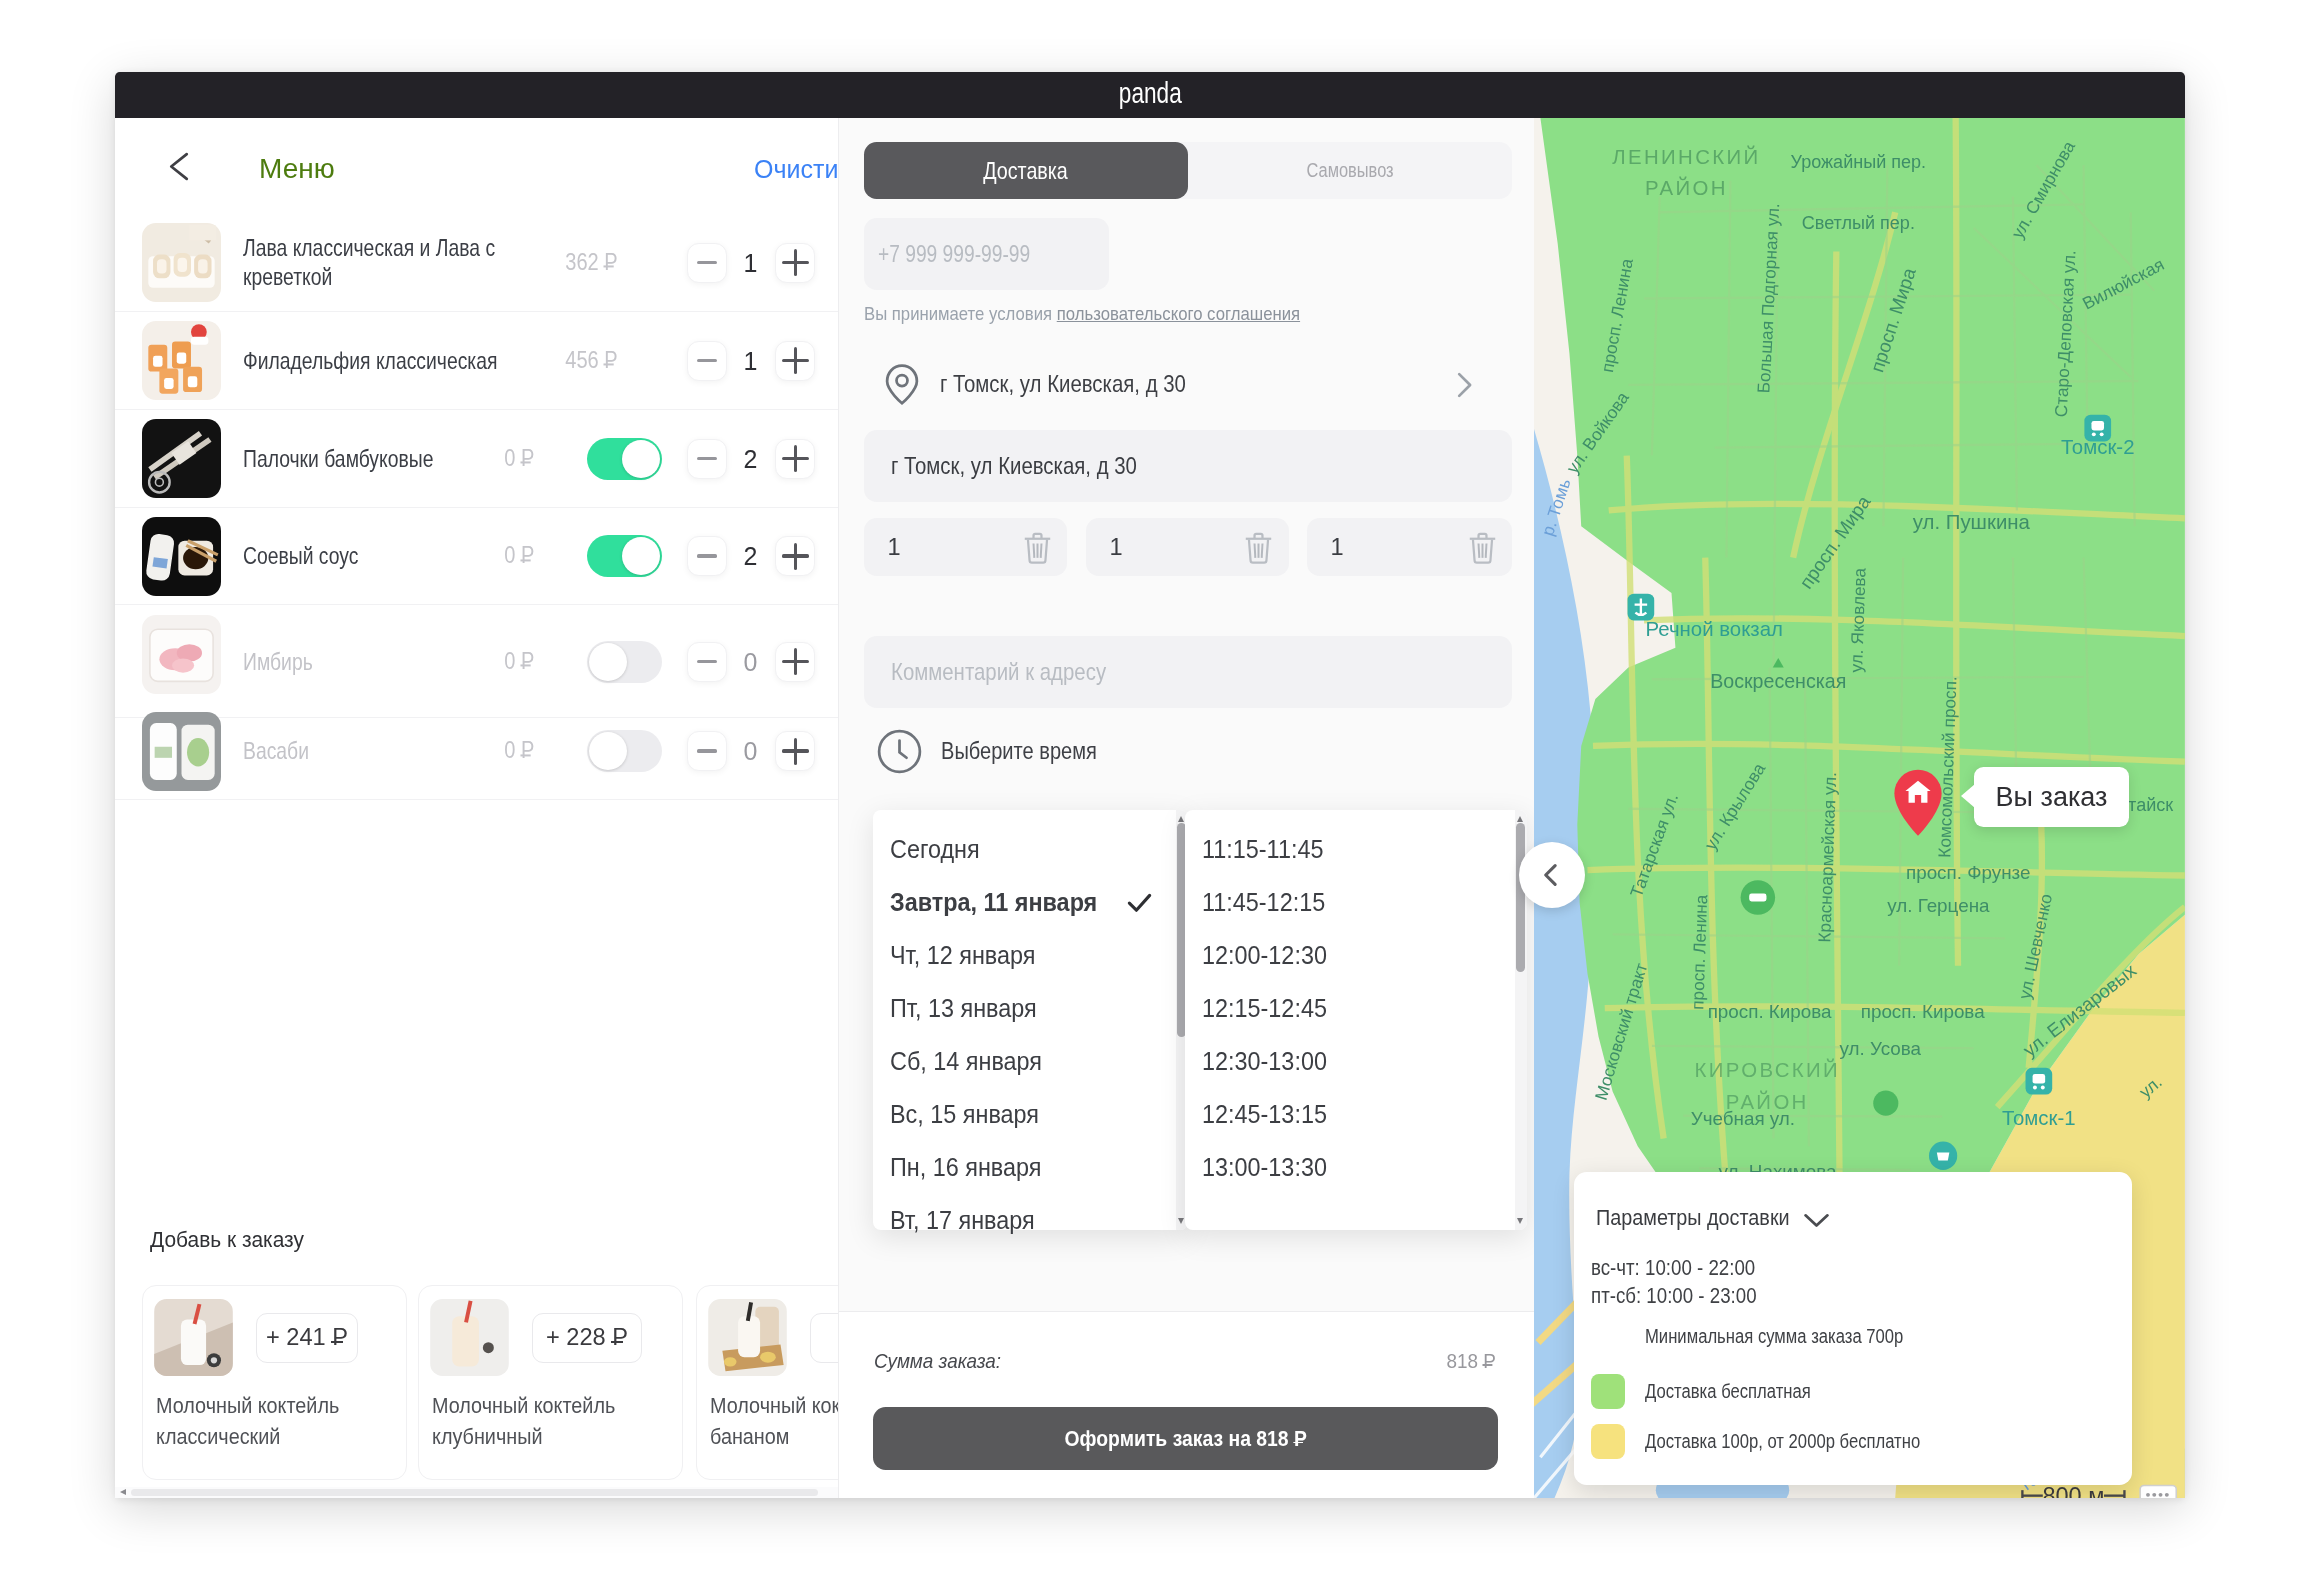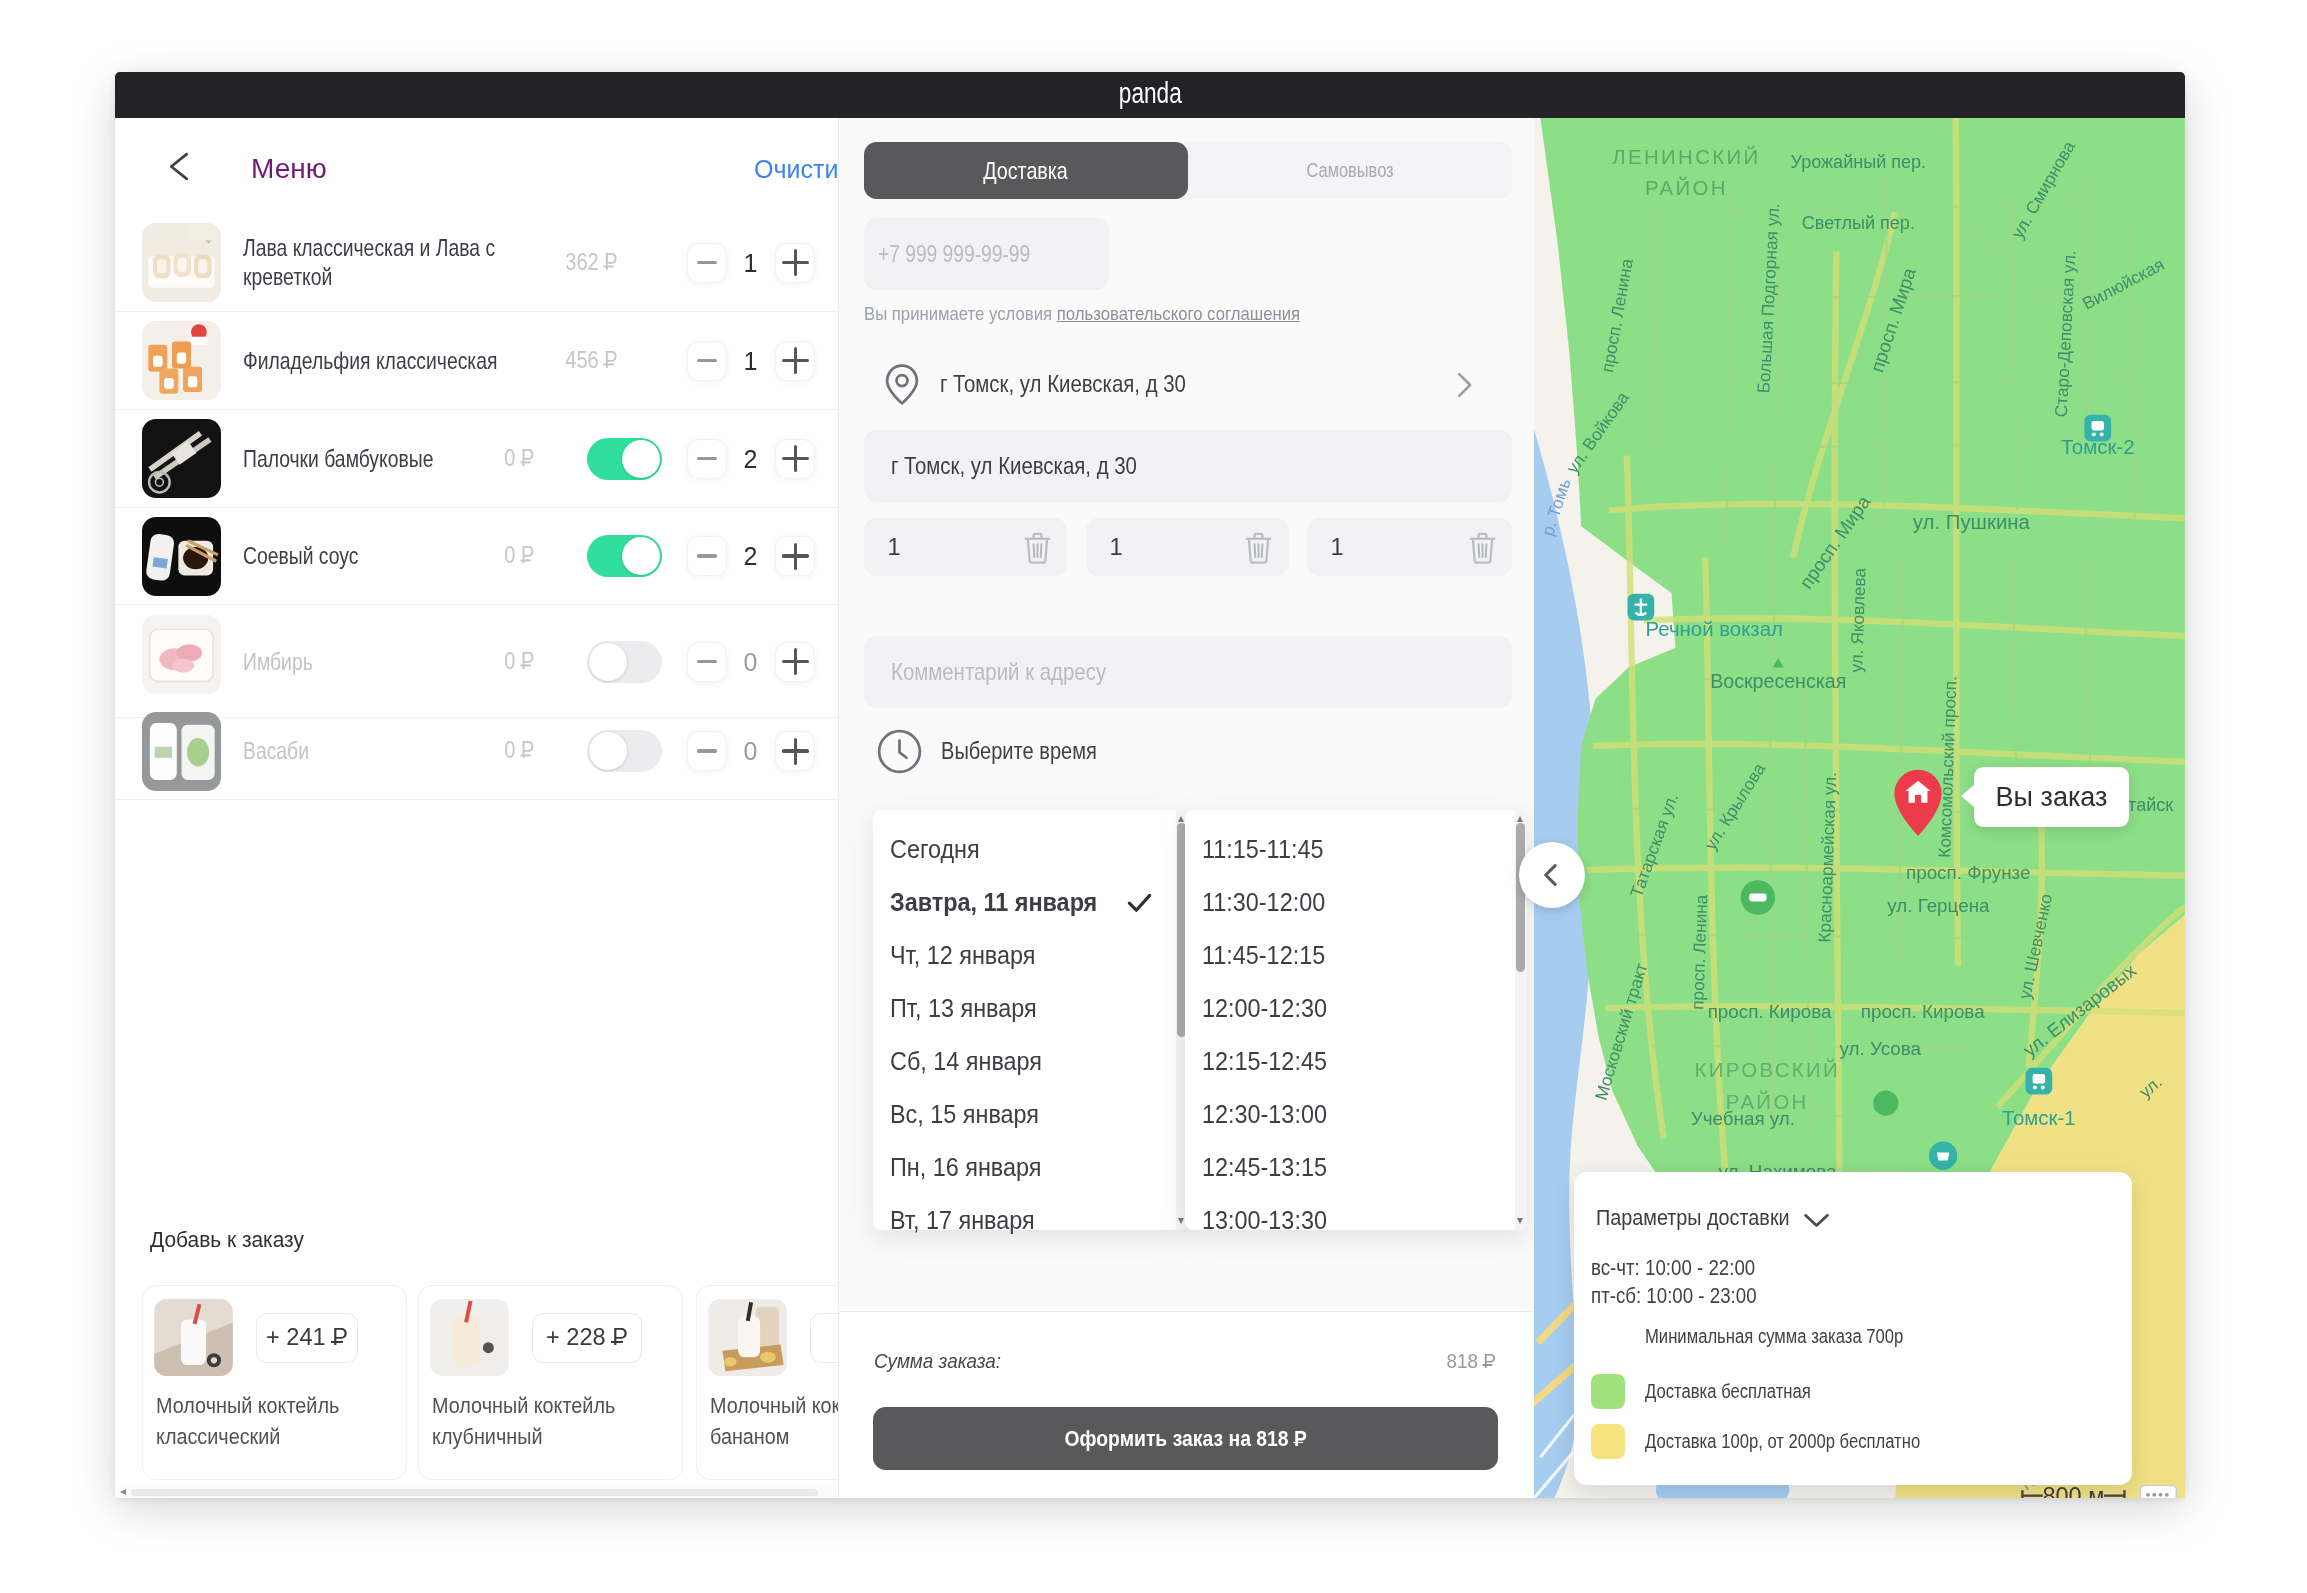--- a/index.html
+++ b/index.html
@@ -5,21 +5,21 @@
 *{margin:0;padding:0;box-sizing:border-box;}
 html,body{width:2307px;height:1593px;background:#fff;font-family:"Liberation Sans",sans-serif;}
 .app{position:absolute;left:115px;top:72px;width:2070px;height:1426px;background:#fff;border-radius:4.7px;box-shadow:0 11px 47px rgba(0,0,0,.16),0 1.6px 7.9px rgba(0,0,0,.08);}
 .appbar{position:absolute;left:0;top:0;width:100%;height:46px;background:#232227;border-radius:4.7px 4.7px 0 0;color:#fff;font-size:29px;font-weight:500;text-align:center;line-height:42px;}
 .content{position:absolute;left:0;top:46px;width:2070px;height:1380px;overflow:hidden;}
 .leftcol{position:absolute;left:0;top:0;width:724px;height:1380px;background:#fff;border-right:0.8px solid #ededef;overflow:hidden;}
 .midcol{position:absolute;left:724px;top:0;width:695px;height:1380px;background:#fafafa;overflow:hidden;}
 .map{position:absolute;left:1419px;top:0;width:651px;height:1380px;background:#f3f0e9;overflow:hidden;}
 
 .back{position:absolute;left:50px;top:33px;}
-.menu-t{position:absolute;left:136px;top:35px;font-size:28px;font-weight:500;color:#701a75;}
+.menu-t{position:absolute;left:144px;top:35px;font-size:28px;font-weight:500;color:#4d7c0f;}
 .clear-t{position:absolute;left:591px;top:37px;font-size:25px;color:#3b82f6;margin-left:48px;}
 .sx78,.sx82,.sx85,.sx88,.sx90{display:inline-block;white-space:nowrap;transform-origin:0 50%;}
 .sx78{transform:scaleX(.78);} .sx82{transform:scaleX(.82);} .sx85{transform:scaleX(.85);} .sx88{transform:scaleX(.88);} .sx90{transform:scaleX(.90);}
 .oc{transform-origin:100% 50%;} .occ{transform-origin:50% 50%;}
 .row{position:absolute;left:0;width:724px;border-bottom:0.8px solid #f1f1f3;}
 .thumb{position:absolute;left:27px;top:9.4px;width:79px;height:79px;border-radius:14px;overflow:hidden;}
 .rname{position:absolute;left:128px;width:330px;font-size:23.6px;line-height:29px;color:#3b3e45;top:50%;transform:translateY(-50%);}
 .rname .sx82{vertical-align:top;}
 .rname.dis{color:#c3c3c8;}
 .price{position:absolute;width:126px;text-align:right;font-size:23.6px;color:#c5c5ca;top:50%;transform:translateY(-50%);}
@@ -337,21 +337,20 @@
         <div class="it"><span class="sx90">Пн, 16 января</span></div>
         <div class="it"><span class="sx90">Вт, 17 января</span></div>
         <div class="vsb" style="left:303px;">
             <div class="up"></div>
             <div class="th" style="top:13.3px;height:214px;"></div>
             <div class="dn"></div>
           </div>
       </div>
       <div class="ddl" style="left:346px;width:342px;height:420px;">
         <div class="it"><span class="sx90">11:15-11:45</span></div>
-        <div class="it"><span class="sx90">11:30-12:00</span></div>
         <div class="it"><span class="sx90">11:45-12:15</span></div>
         <div class="it"><span class="sx90">12:00-12:30</span></div>
         <div class="it"><span class="sx90">12:15-12:45</span></div>
         <div class="it"><span class="sx90">12:30-13:00</span></div>
         <div class="it"><span class="sx90">12:45-13:15</span></div>
         <div class="it"><span class="sx90">13:00-13:30</span></div>
         <div class="vsb" style="left:330px;">
             <div class="up"></div>
             <div class="th" style="top:13.3px;height:149px;"></div>
             <div class="dn"></div>

